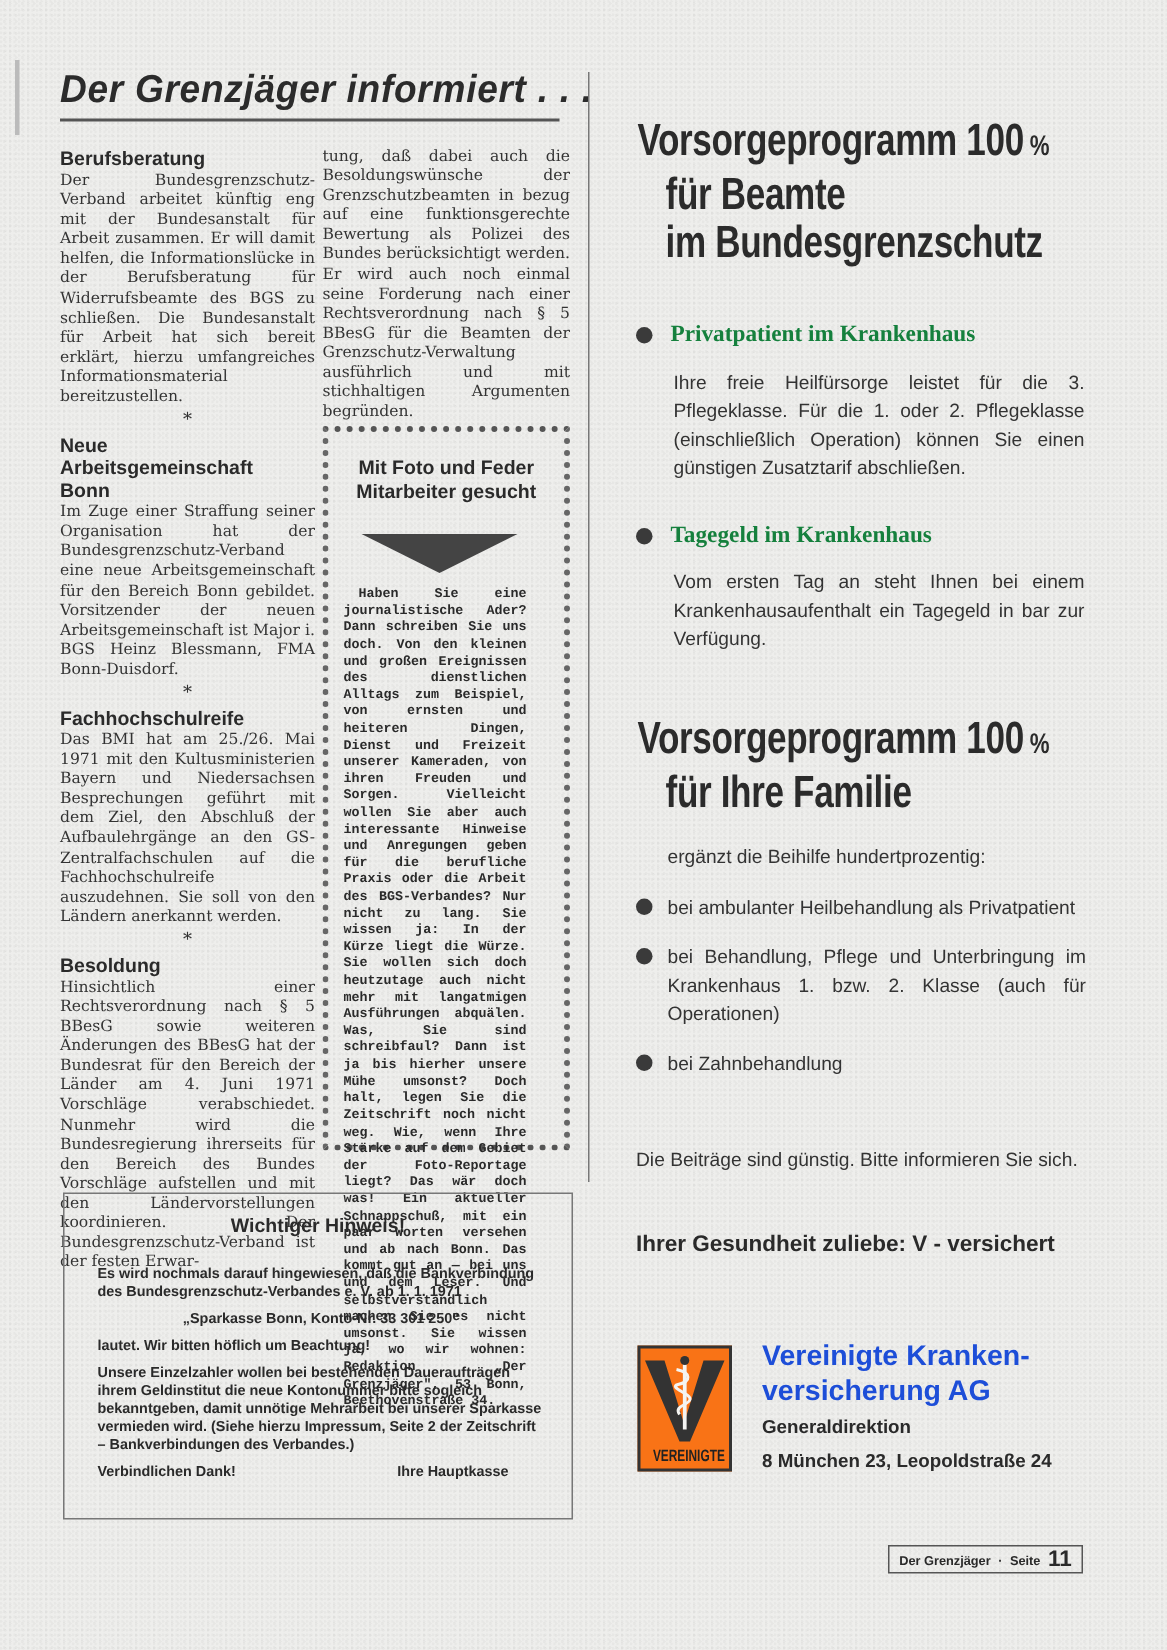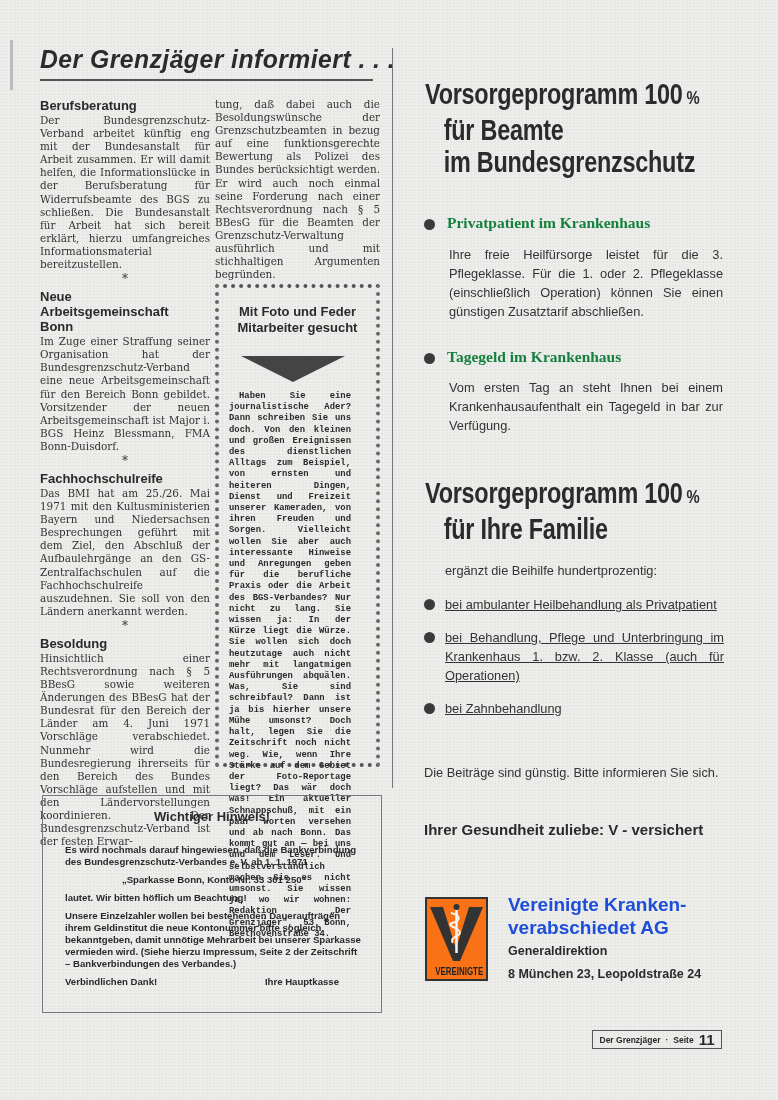--- a/index.html
+++ b/index.html
@@ -88,21 +88,21 @@
   .dot { display:inline-block; width:11px; height:11px; border-radius:50%; background:#3a3a3a; vertical-align:middle; margin-right:12px; }
   .ad-text {
     font-family:"Liberation Sans", sans-serif; font-size:12.8px; line-height:19px; color:#333; text-align:justify;
   }
   #bh-1 { left:424px; top:214px; }
   #bt-1 { left:449px; top:245px; width:274px; }
   #bh-2 { left:424px; top:348px; }
   #bt-2 { left:449px; top:378px; width:274px; }
 
   #fam-intro { left:445px; top:561px; }
-  .fam-item { display:flex;text-decoration:underline; }
+  .fam-item { display:flex; }
   .fam-item .dot { flex:0 0 11px; margin-top:4px; margin-right:10px; }
   #fam-list { left:424px; top:595px; width:300px; }
   #fam-list .fam-item { margin-bottom:14px; }
   #closing { left:424px; top:763px; width:300px; }
   #slogan { left:424px; top:821px; font-family:"Liberation Sans", sans-serif; font-weight:bold; font-size:15px; color:#2a2a2a; white-space:nowrap; }
 
   
   #logo-box { left:425px; top:897px; width:63px; height:84px; border:2px solid #333; box-sizing:border-box; background:#f97316; }
   #logo-label {
     position:absolute; left:0; right:0; bottom:2px; text-align:center;
@@ -225,21 +225,21 @@
     <polygon points="3,6 16,6 29,48 42,6 56,6 33,60 26,60" fill="#333"></polygon>
     <line x1="29.5" y1="4" x2="29.5" y2="52" stroke="#f4f4f2" stroke-width="2.5"></line>
     <path d="M24,12 C34,14 34,20 25,22 C18,24 34,28 33,32 C32,36 22,36 26,42" fill="none" stroke="#f4f4f2" stroke-width="2"></path>
     <circle cx="29.5" cy="6" r="3" fill="#333"></circle>
   </svg>
   <div id="logo-label">VEREINIGTE</div>
 </div>
 
 <div class="abs" id="company-name">
   <div>Vereinigte Kranken-</div>
-  <div>verabschiedet AG</div>
+  <div>versicherung AG</div>
 </div>
 <div class="abs" id="company-dept">Generaldirektion</div>
 <div class="abs" id="company-addr">8 München 23, Leopoldstraße 24</div>
 
 <div class="abs" id="page-footer">
   <span>Der Grenzjäger</span>
   <span>·</span>
   <span>Seite</span>
   <span id="page-number">11</span>
 </div>

